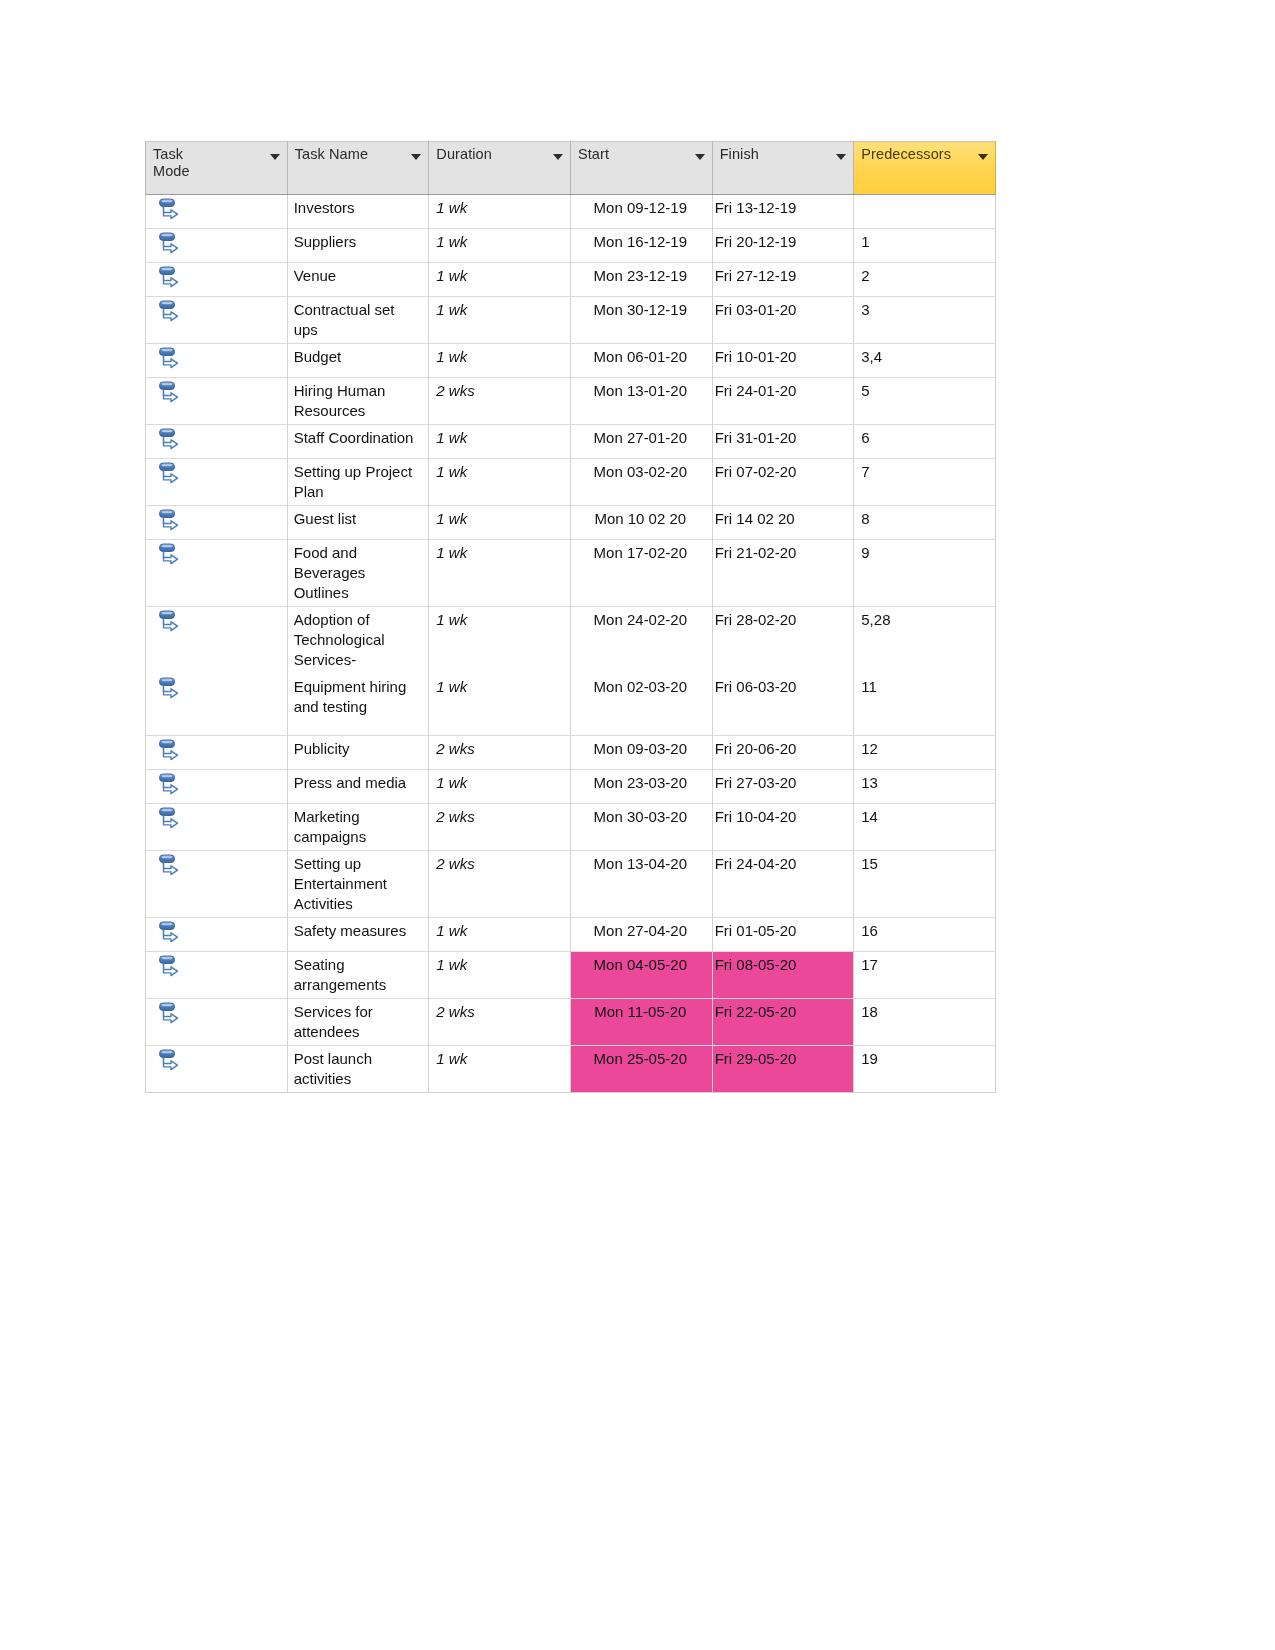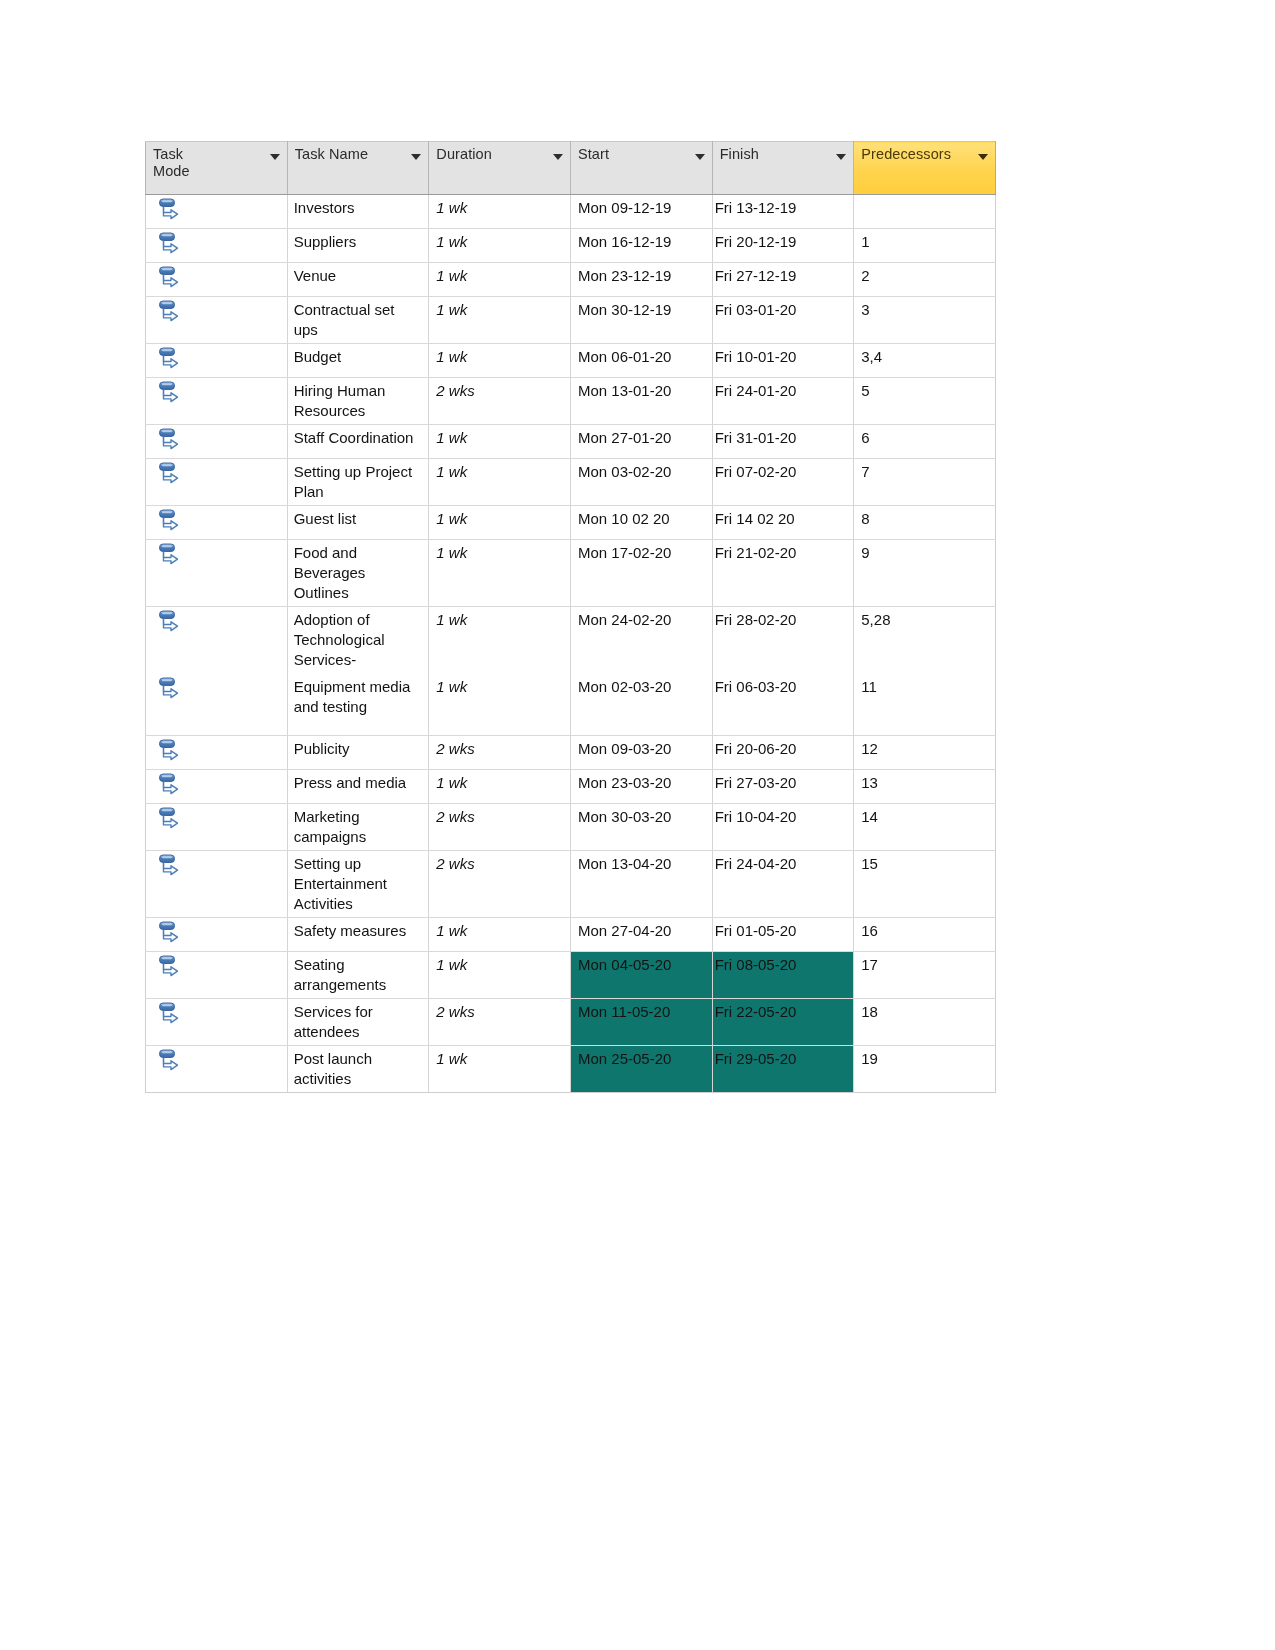--- a/index.html
+++ b/index.html
@@ -89,25 +89,25 @@
     vertical-align: top;
     line-height: 20px;
     background: #ffffff;
   }
   tbody td.first-col { border-left: 1px solid #cfcfcf; }
   tbody tr.no-sep > td { border-bottom: 1px solid transparent; margin-top: 16px; }
 
   td.c-mode   { width: 86px;  padding: 0; position: relative; }
   td.c-name   { width: 242px; padding-left: 6px; }
   td.c-dur    { width: 112px; font-style: italic; }
-  td.c-start  { width: 132px; text-align: left; padding-right: 9px;}
+  td.c-start  { width: 132px; text-align: center; padding-right: 9px;}
   td.c-finish { width: 133px; padding-left: 2px;}
   td.c-pred   { width: 143px; border-right: 1px solid #cfcfcf; }
 
-  td.hl { background: #0f766e; }
+  td.hl { background: #ec4899; }
 
   
   .tm-icon {
     position: absolute;
     left: 12px;
     top: 3px;
     width: 26px;
     height: 24px;
   }
 
@@ -377,21 +377,21 @@
                       <stop offset="0" stop-color="#9fc0e8"></stop>
                       <stop offset="0.45" stop-color="#4a7ebb"></stop>
                       <stop offset="1" stop-color="#3a6aa5"></stop>
                     </linearGradient>
                   </defs>
                   <rect x="1.5" y="1" width="15" height="7.5" rx="3.5" ry="3.5" fill="url(#bg)" stroke="#355f96" stroke-width="0.9"></rect>
                   <rect x="4" y="2.2" width="10" height="2" rx="1" ry="1" fill="#cfe0f4" opacity="0.75"></rect>
                   <path d="M5.5 8.5 L5.5 14.5" stroke="#4a7ebb" stroke-width="1.6" fill="none"></path>
                   <path d="M5.5 14.5 L13 14.5 L13 11.8 L19.5 16.2 L13 20.6 L13 17.9 L5.5 17.9 Z" fill="#ffffff" stroke="#4a7ebb" stroke-width="1.4" stroke-linejoin="round"></path>
                 </svg></span><span style="display: inline-block; height: 56px;"></span></td>
-            <td class="c-name">Equipment media and testing</td>
+            <td class="c-name">Equipment hiring and testing</td>
             <td class="c-dur">1 wk</td>
             <td class="c-start">Mon 02-03-20</td>
             <td class="c-finish">Fri 06-03-20</td>
             <td class="c-pred">11</td>
           </tr>
           <tr>
             <td class="c-mode first-col"><span class="tm-icon"><svg viewBox="0 0 26 24" width="26" height="24">
                   <defs>
                     <linearGradient id="bg" x1="0" y1="0" x2="0" y2="1">
                       <stop offset="0" stop-color="#9fc0e8"></stop>

